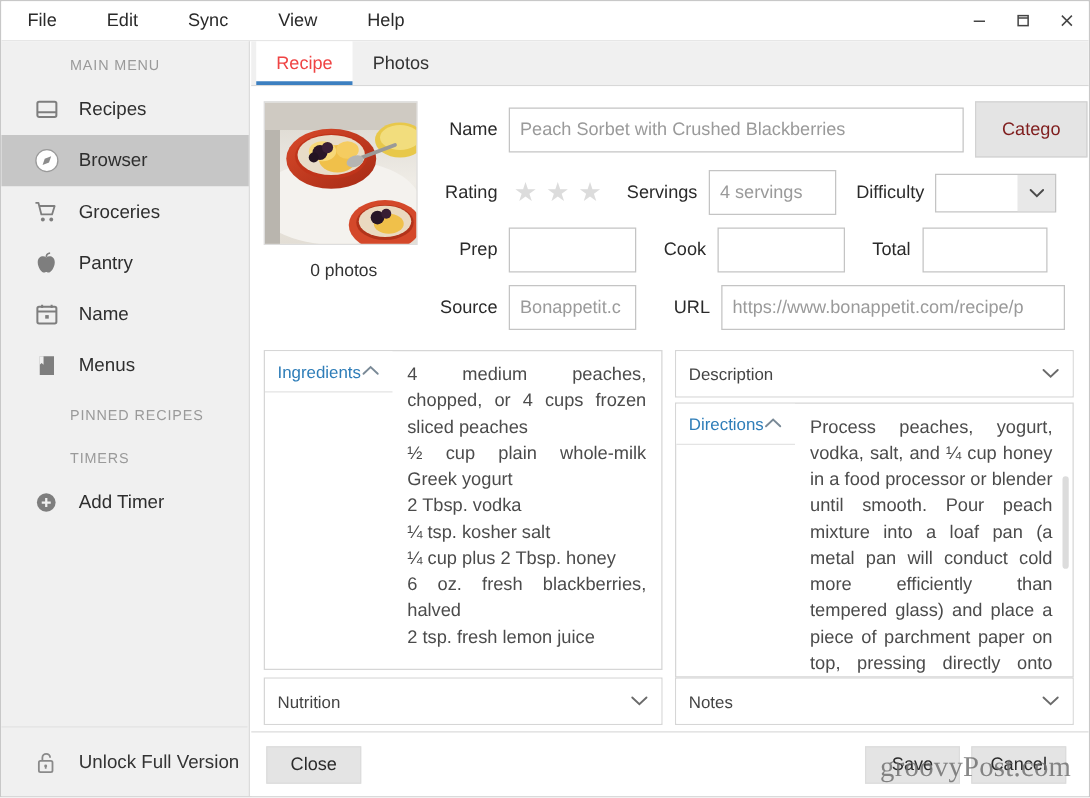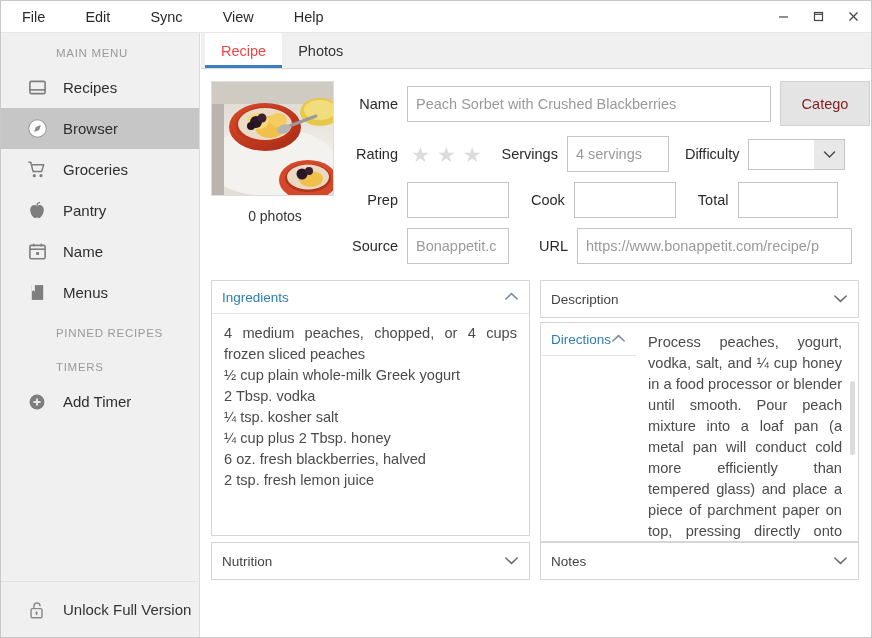--- a/index.html
+++ b/index.html
@@ -439,21 +439,21 @@
             <div class="flabel" style="padding-left:30px">URL</div>
             <div class="finput" style="width:275px">https://www.bonappetit.com/recipe/p</div>
           </div>
 
         </div>
       </div>
 
       <div class="panels">
 
         <div class="panel-col">
-          <div class="acc" style="flex:1 1 auto;display:flex;flex-direction:column;min-height:0">
+          <div class="acc" style="flex:1 1 auto;display:flex;flex-direction:row;min-height:0">
             <div class="acc-head open-blue">
               <span class="ttl">Ingredients</span>
               <span class="chev">
                 <svg width="15" height="9" viewBox="0 0 15 9">
                     <path d="M1.8 7 L7.5 1.6 L13.2 7" fill="none" stroke="currentColor" stroke-width="1.5" stroke-linecap="round"></path>
                   </svg>
               </span>
             </div>
             <div class="acc-body justify" style="flex:1 1 auto;min-height:0">
               <div class="ing-list">4 medium peaches, chopped, or 4 cups frozen sliced peaches
@@ -510,15 +510,23 @@
                     <path d="M1.8 2 L7.5 7.4 L13.2 2" fill="none" stroke="currentColor" stroke-width="1.5" stroke-linecap="round"></path>
                   </svg>
               </span>
             </div>
           </div>
         </div>
 
       </div>
     </div>
 
+    <div class="footer">
+      <div class="fbtn">Close</div>
+      <div class="fright">
+        <div class="fbtn">Save</div>
+        <div class="fbtn">Cancel</div>
+      </div>
+      <div class="watermark">groovyPost.com</div>
+    </div>
 
   </div>
 </div>
 
 </body></html>

